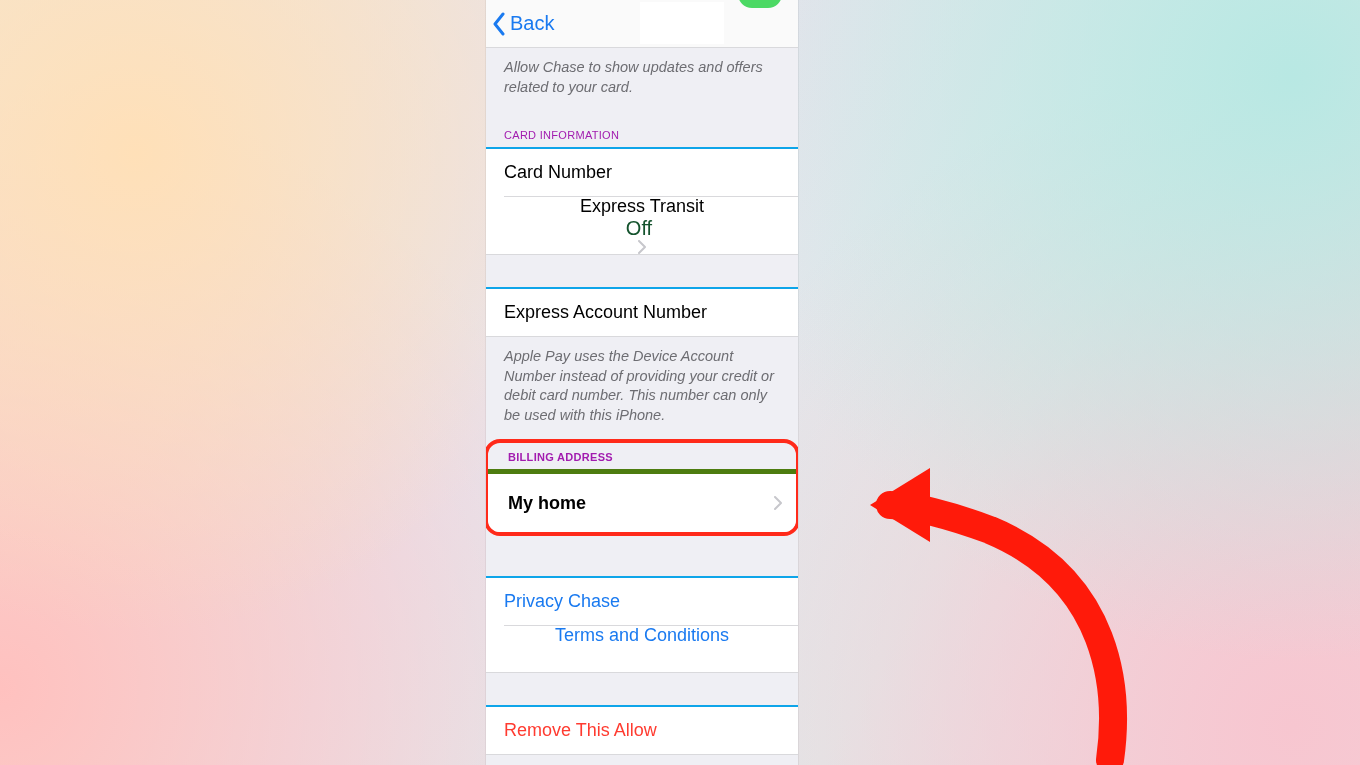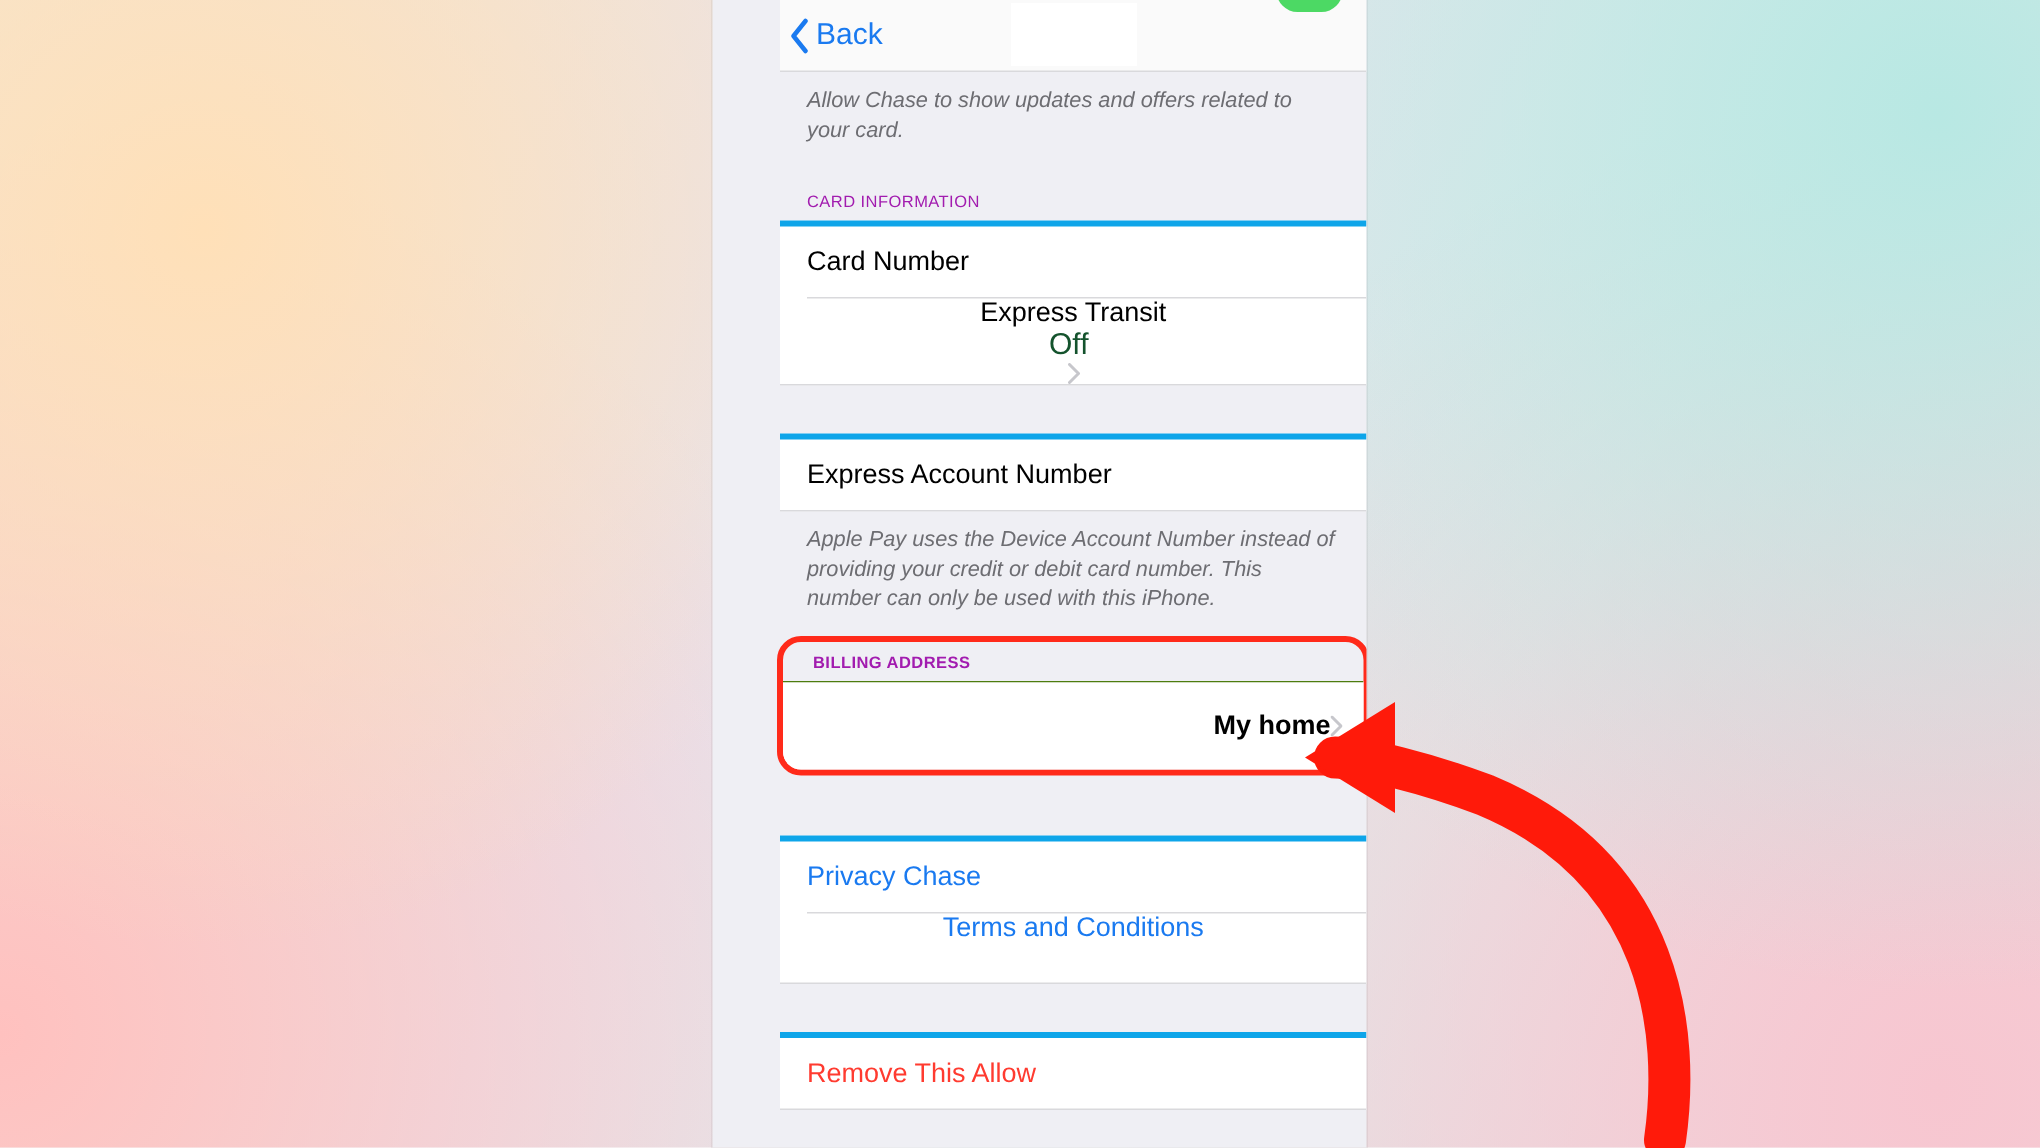--- a/index.html
+++ b/index.html
@@ -8,26 +8,25 @@
     position: absolute; inset: 0;
     background:
       radial-gradient(circle at 10% 20%, #ffe0b8 0%, rgba(255,224,184,0) 35%),
       radial-gradient(circle at 0% 90%, #ffc1bf 0%, rgba(255,193,191,0) 40%),
       radial-gradient(circle at 95% 10%, #b8e8e3 0%, rgba(184,232,227,0) 40%),
       radial-gradient(circle at 95% 95%, #f7c6d0 0%, rgba(247,198,208,0) 45%),
       linear-gradient(120deg, #f3e6d4 0%, #e8e2ec 40%, #dfeceb 70%, #f2d8de 100%);
   }
   .phone {
     position: absolute;
-    left: 475px; top: 0;
-    width: 436px; height: 765px;
+    left: 486px; top: 0;
+    width: 312px; height: 765px;
     background: #efeff4;
     box-shadow: 0 0 0 1px rgba(0,0,0,0.05);
     overflow: hidden;
-    padding-left: 45px;
   }
   .navbar {
     height: 48px;
     background: #fafafa;
     border-bottom: 1px solid #d9d9dc;
     display: flex; align-items: center;
     padding: 0 6px;
     position: relative;
   }
   .back-btn {
@@ -60,21 +59,21 @@
   .section-header {
     font-size: 11px;
     letter-spacing: 0.3px;
     color: #a21caf;
     padding: 18px 18px 6px 18px;
     text-transform: uppercase;
   }
   .section-header.tight { padding-top: 8px; }
   .group {
     background: #fff;
-    border-top: 4px solid #0ea5e9;
+    border-top: 2px solid #0ea5e9;
     border-bottom: 1px solid #d9d9dc;
   }
   .row {
     display: flex; align-items: center;
     min-height: 47px;
     padding: 0 18px;
     font-size: 18px;
     color: #000;
   }
   .row + .row { position: relative; flex-direction: column; }
@@ -93,21 +92,21 @@
   .highlight {
     position: relative;
     border: 4px solid #ff2a1a;
     border-radius: 16px;
     margin: 0 -2px 8px -2px;
     background: #efeff4;
     padding-top: 2px;
     font-weight: bold;
   }
   .highlight .section-header { padding-top: 6px; padding-left: 20px; }
-  .highlight .group { border-top: 1px solid #4d7c0f; border-bottom: none; border-radius: 0 0 12px 12px; overflow: hidden; text-align: right; }
+  .highlight .group { border-top: 5px solid #4d7c0f; border-bottom: none; border-radius: 0 0 12px 12px; overflow: hidden; }
   .highlight .row { padding-left: 20px; padding-right: 14px; min-height: 58px; }
   .arrow-overlay {
     position: absolute;
     left: 870px; top: 460px;
     width: 260px; height: 310px;
     pointer-events: none;
   }
 </style>
 </head>
 <body>

